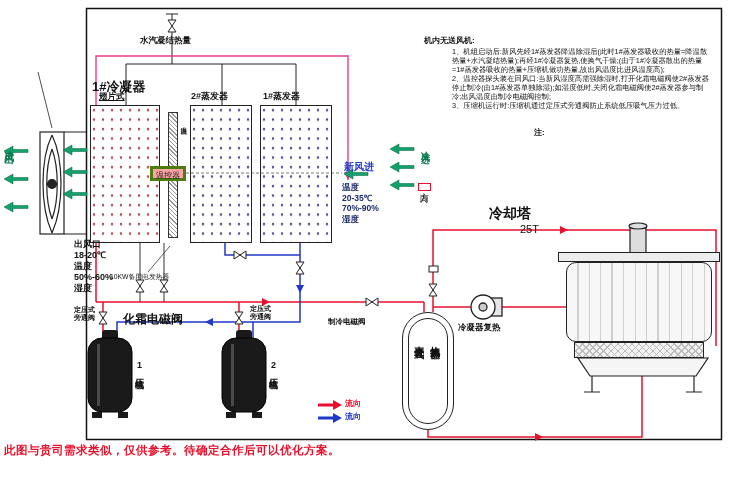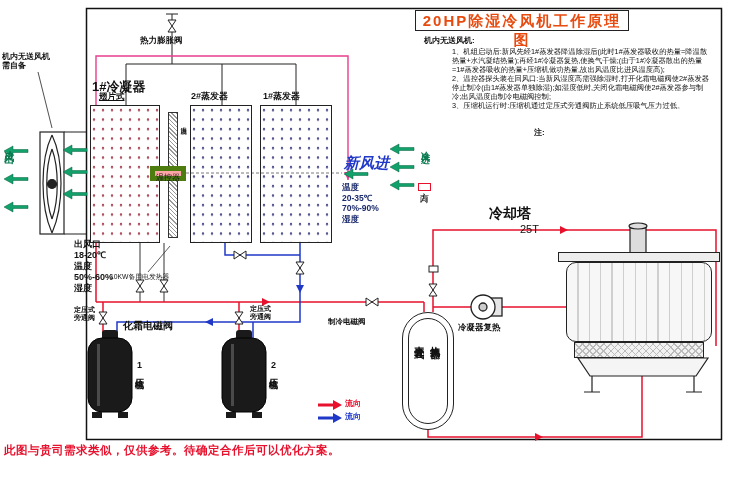--- a/index.html
+++ b/index.html
@@ -9,21 +9,21 @@
   #stage svg { position:absolute; left:0; top:0; }
   .lbl { position:absolute; white-space:pre-line; line-height:1.18; }
   .v   { writing-mode:vertical-rl; text-orientation:upright; letter-spacing:2px; }
   .b   { font-weight:bold; }
   .coil { position:absolute; border:1.3px solid #222;
           background-image:radial-gradient(circle at 3px 4px, rgba(30,30,110,.75) 1.1px, transparent 1.6px);
           background-size:9px 9.5px; }
   .coil.red { background-image:radial-gradient(circle at 3px 4px, rgba(150,20,40,.75) 1.1px, transparent 1.6px); }
   .heater { position:absolute; border:1px solid #333;
             background:repeating-linear-gradient(45deg,#fff 0 2px,#999 2px 3px); }
-  .box { position:absolute; border:5px solid #4d7c0f; background:#fca5a5; text-align:center; }
+  .box { position:absolute; border:3px solid #4d7c0f; background:#fca5a5; text-align:center; }
   .cap { position:absolute; border:1.4px solid #222; border-radius:26px; }
   .tower-slab { position:absolute; border:1.2px solid #222; background:#ededed; }
   .tower-body { position:absolute; border:1.4px solid #222; border-radius:10px;
                 background:repeating-linear-gradient(90deg,#f7f7f7 0 10px,#cfcfcf 10px 11.5px); }
   .tower-band { position:absolute; border:1.2px solid #222;
                 background:repeating-linear-gradient(45deg,transparent 0 4px,#bbb 4px 5px),
                            repeating-linear-gradient(-45deg,transparent 0 4px,#bbb 4px 5px),#f2f2f2; }
   .title { position:absolute; border:1px solid #222; color:#e84b0f; font-weight:bold;
            text-align:center; background:#fff; letter-spacing:2px; }
   .redbox { border:1px solid #e8112d; padding:1px 0; }
@@ -148,70 +148,67 @@
         <use href="#arrL" x="390" y="162"></use>
         <use href="#arrL" x="390" y="180"></use>
     </g>
 
     <use href="#arrR" transform="translate(318,400)" fill="#e8112d"></use>
     <use href="#arrR" transform="translate(318,413)" fill="#2038c8"></use>
 
     <path d="M148,272 L170,246" stroke="#333" stroke-width="0.8" fill="none"></path>
   </svg>
 
-  <div class="title" style="left:415px;top:10px;width:214px;height:21px;font-size:15px;line-height:19px;">20HP除湿冷风机工作原理图</div>
 
   <div class="lbl b" style="left:424px;top:36px;font-size:8px;">机内无送风机:</div>
   <div class="lbl" style="left:424px;top:47px;width:296px;font-size:7.3px;line-height:9px;margin-left:28px;">1、机组启动后:新风先经1#蒸发器降温除湿后(此时1#蒸发器吸收的热量=降温散
 热量+水汽凝结热量);再经1#冷凝器复热,使换气干燥;(由于1#冷凝器散出的热量
 =1#蒸发器吸收的热量+压缩机做功热量,故出风温度比进风温度高);
 2、温控器探头装在回风口:当新风湿度高需强除湿时,打开化霜电磁阀使2#蒸发器
 停止制冷(由1#蒸发器单独除湿);如湿度低时,关闭化霜电磁阀使2#蒸发器参与制
 冷;出风温度由制冷电磁阀控制;
 3、压缩机运行时:压缩机通过定压式旁通阀防止系统低压吸气压力过低。</div>
 
   <div class="lbl b" style="left:534px;top:128px;font-size:8px;">注:</div>
 
-  <div class="lbl b" style="left:2px;top:52px;width:90px;font-size:8px;">机内无送风机
-需自备</div>
   <div class="lbl b v" style="left:3px;top:142px;font-size:10px;color:#0a7a50;">冷风出</div>
 
-  <div class="lbl b" style="left:140px;top:35px;font-size:8.5px;">热力膨胀阀</div>
+  <div class="lbl b" style="left:140px;top:35px;font-size:8.5px;">水汽凝结热量</div>
 
   <div class="lbl b" style="left:92px;top:79px;font-size:13px;">1#冷凝器</div>
   <div class="lbl b" style="left:99px;top:91px;font-size:8.5px;text-decoration:underline;">翅片式</div>
   <div class="lbl b" style="left:191px;top:91px;font-size:9px;">2#蒸发器</div>
   <div class="lbl b" style="left:263px;top:91px;font-size:9px;">1#蒸发器</div>
 
   <div class="coil red" style="left:90px;top:105px;width:70px;height:138px;"></div>
   <div class="coil" style="left:190px;top:105px;width:62px;height:138px;"></div>
   <div class="coil" style="left:260px;top:105px;width:72px;height:138px;"></div>
   <div class="heater" style="left:168px;top:112px;width:10px;height:126px;"></div>
 
   <div class="lbl v" style="left:180px;top:122px;font-size:6.5px;letter-spacing:0;">温度压力</div>
 
   <div class="box" style="left:150px;top:166px;width:36px;height:15px;font-size:8px;line-height:13px;">温控器</div>
 
-  <div class="lbl b" style="left:344px;top:154px;font-size:15px;color:#2038c8;font-style:italic;">新风进</div>
+  <div class="lbl b" style="left:344px;top:161px;font-size:10px;color:#2038c8;">新风进</div>
   <div class="lbl b" style="left:342px;top:182px;font-size:8.5px;line-height:10.5px;color:#1a2a6b;">温度
 20-35℃
 70%-90%
 湿度</div>
 
   <div class="lbl b v" style="left:420px;top:144px;font-size:9px;color:#0a7a50;">冷风进</div>
   <div class="lbl v redbox" style="left:418px;top:183px;font-size:9px;">方向</div>
 
   <div class="lbl b" style="left:74px;top:239px;font-size:9px;line-height:11px;">出风口
 18-20℃
 温度
 50%-60%
 湿度</div>
 
   <div class="lbl" style="left:110px;top:273px;font-size:6.8px;">10KW备用电发热器</div>
-  <div class="lbl b" style="left:123px;top:320px;font-size:10px;">化霜电磁阀</div>
+  <div class="lbl b" style="left:123px;top:312px;font-size:12px;">化霜电磁阀</div>
   <div class="lbl b" style="left:74px;top:306px;font-size:7px;line-height:8px;">定压式
 旁通阀</div>
   <div class="lbl b" style="left:250px;top:305px;font-size:7px;line-height:8px;">定压式
 旁通阀</div>
   <div class="lbl b" style="left:328px;top:318px;font-size:7.5px;">制冷电磁阀</div>
 
   <div class="lbl b v" style="left:134px;top:360px;font-size:9px;letter-spacing:1px;">1压缩机</div>
   <div class="lbl b v" style="left:268px;top:360px;font-size:9px;letter-spacing:1px;">2压缩机</div>
 
   <div class="cap" style="left:402px;top:312px;width:52px;height:118px;"></div>

